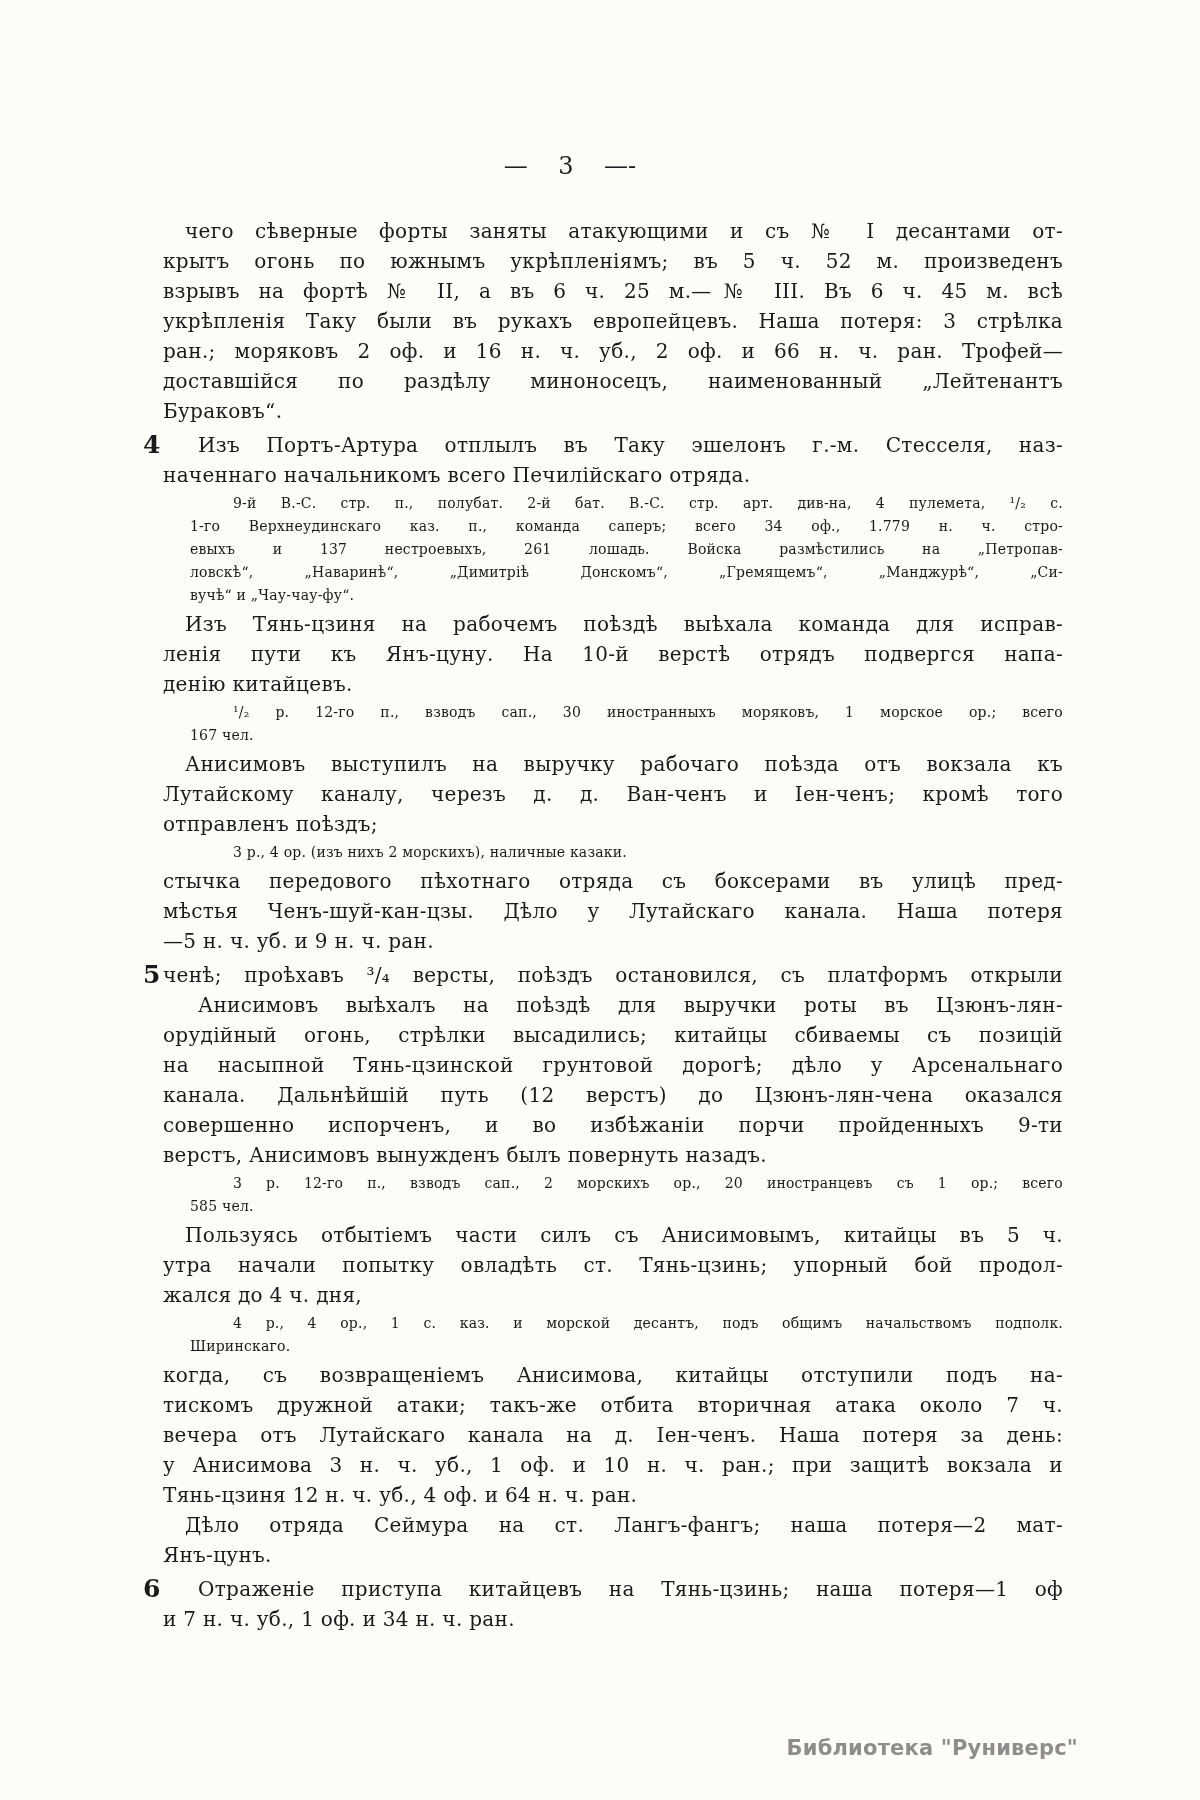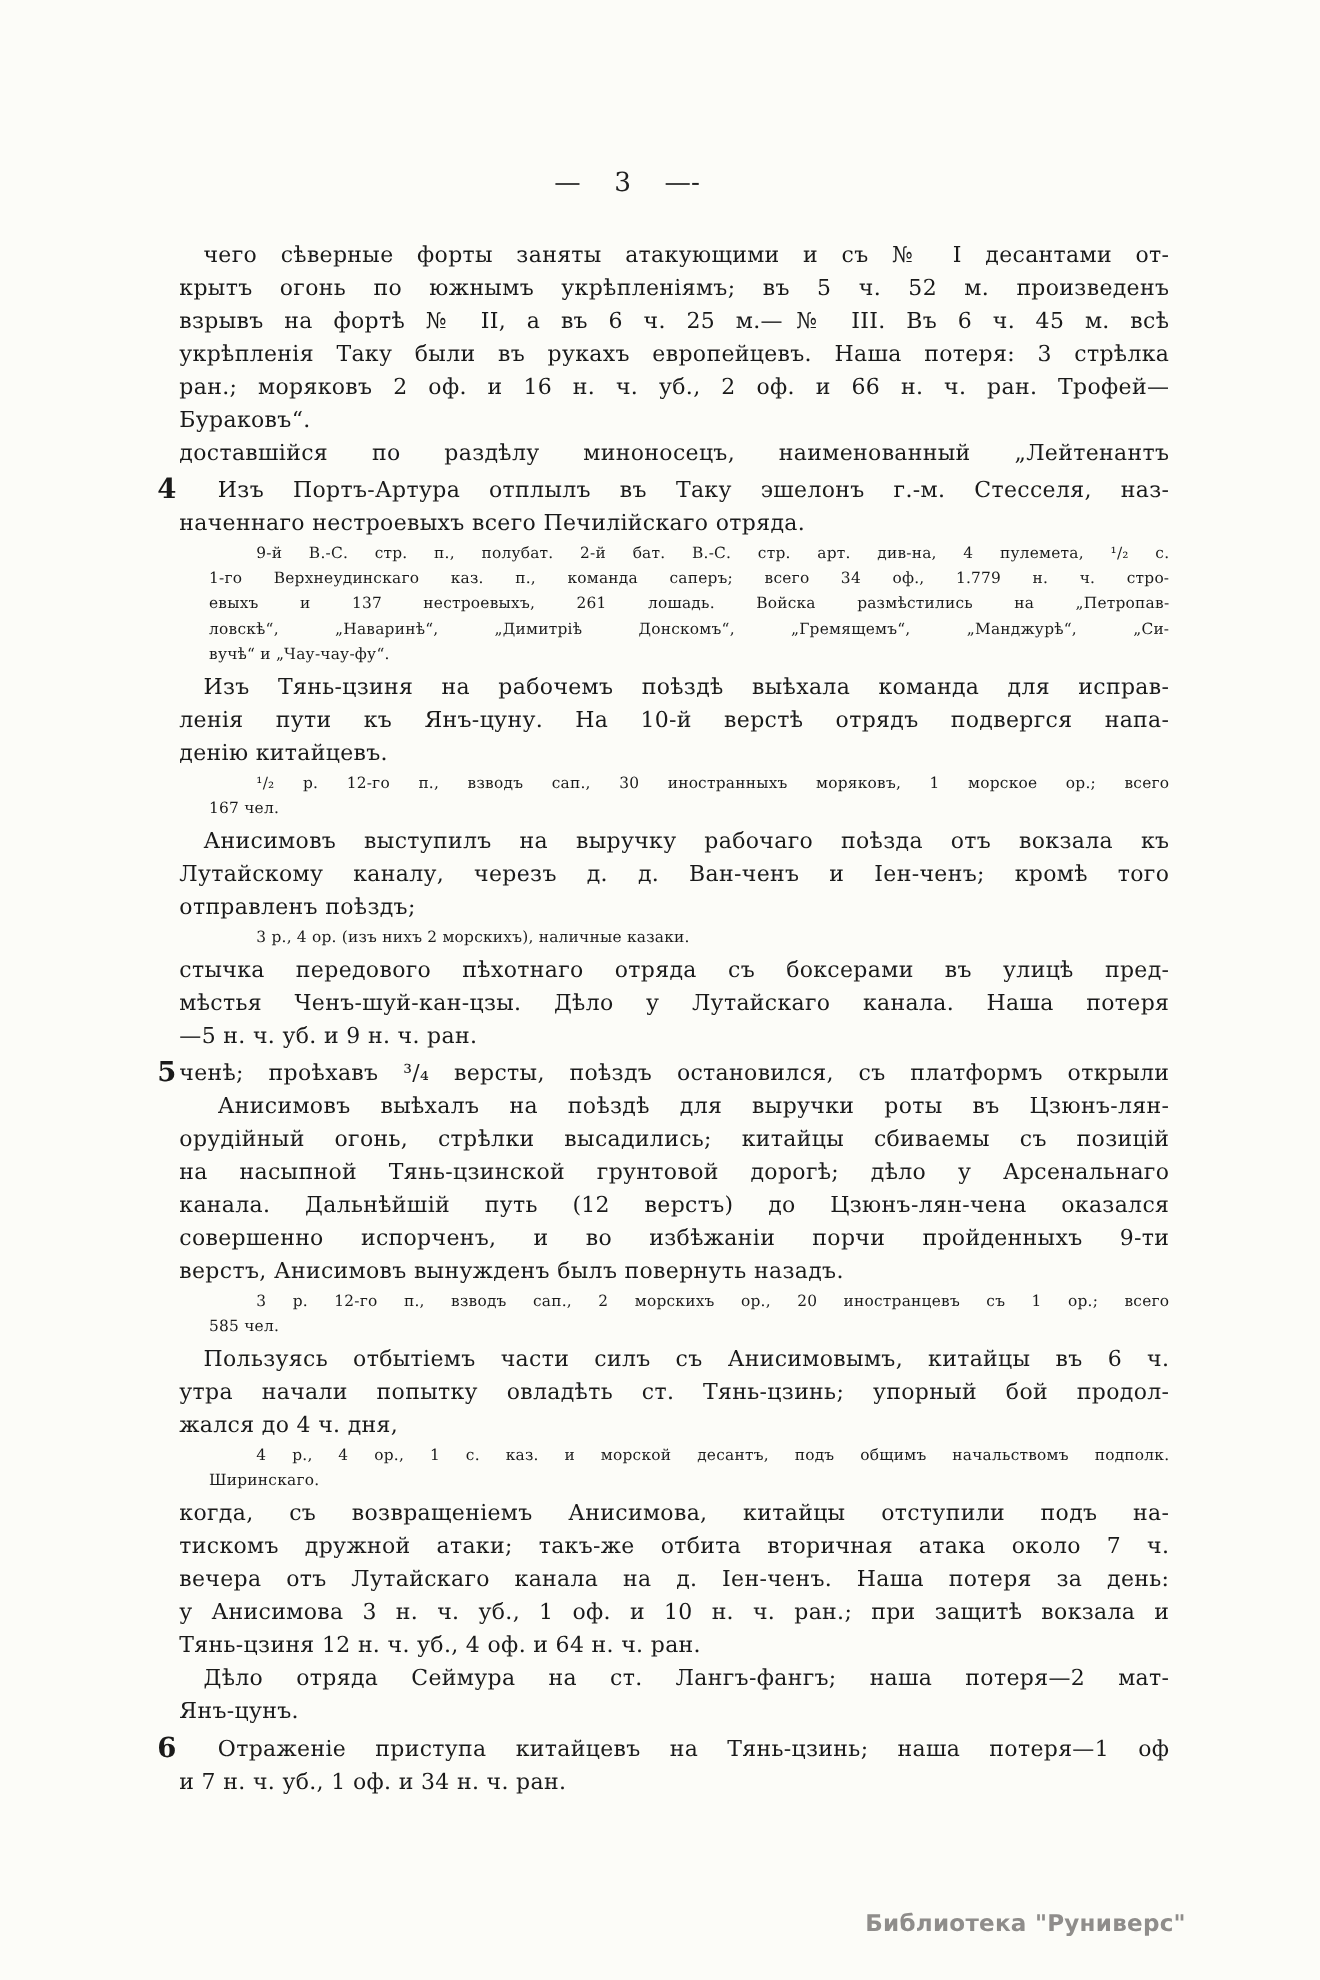--- a/index.html
+++ b/index.html
@@ -67,27 +67,27 @@
 
 <div class="page" style="background: rgb(252, 252, 248); color: rgb(26, 26, 26);">
   <div class="pageno">—    3    —-</div>
   <div class="content">
       <div class="para indent">
         <div class="line first">чего сѣверные форты заняты атакующими и съ № I десантами от-</div>
         <div class="line">крытъ огонь по южнымъ укрѣпленіямъ; въ 5 ч. 52 м. произведенъ</div>
         <div class="line">взрывъ на фортѣ № II, а въ 6 ч. 25 м.—№ III. Въ 6 ч. 45 м. всѣ</div>
         <div class="line">укрѣпленія Таку были въ рукахъ европейцевъ. Наша потеря: 3 стрѣлка</div>
         <div class="line">ран.; моряковъ 2 оф. и 16 н. ч. уб., 2 оф. и 66 н. ч. ран. Трофей—</div>
+        <div class="line">доставшійся по раздѣлу миноносецъ, наименованный „Лейтенантъ</div>
         <div class="line last">Бураковъ“.</div>
-        <div class="line">доставшійся по раздѣлу миноносецъ, наименованный „Лейтенантъ</div>
       </div>
       <div class="para numbered">
         <span class="num">4</span>
         <div class="line first">Изъ Портъ-Артура отплылъ въ Таку эшелонъ г.-м. Стесселя, наз-</div>
-        <div class="line last">наченнаго нестроевыхъ всего Печилійскаго отряда.</div>
+        <div class="line last">наченнаго начальникомъ всего Печилійскаго отряда.</div>
       </div>
       <div class="para small">
         <div class="line first">9-й В.-С. стр. п., полубат. 2-й бат. В.-С. стр. арт. див-на, 4 пулемета, ¹/₂ с.</div>
         <div class="line">1-го Верхнеудинскаго каз. п., команда саперъ; всего 34 оф., 1.779 н. ч. стро-</div>
         <div class="line">евыхъ и 137 нестроевыхъ, 261 лошадь. Войска размѣстились на „Петропав-</div>
         <div class="line">ловскѣ“, „Наваринѣ“, „Димитріѣ Донскомъ“, „Гремящемъ“, „Манджурѣ“, „Си-</div>
         <div class="line last">вучѣ“ и „Чау-чау-фу“.</div>
       </div>
       <div class="para indent">
         <div class="line first">Изъ Тянь-цзиня на рабочемъ поѣздѣ выѣхала команда для исправ-</div>
@@ -119,21 +119,21 @@
         <div class="line">на насыпной Тянь-цзинской грунтовой дорогѣ; дѣло у Арсенальнаго</div>
         <div class="line">канала. Дальнѣйшій путь (12 верстъ) до Цзюнъ-лян-чена оказался</div>
         <div class="line">совершенно испорченъ, и во избѣжаніи порчи пройденныхъ 9-ти</div>
         <div class="line last">верстъ, Анисимовъ вынужденъ былъ повернуть назадъ.</div>
       </div>
       <div class="para small">
         <div class="line first">3 р. 12-го п., взводъ сап., 2 морскихъ ор., 20 иностранцевъ съ 1 ор.; всего</div>
         <div class="line last">585 чел.</div>
       </div>
       <div class="para indent">
-        <div class="line first">Пользуясь отбытіемъ части силъ съ Анисимовымъ, китайцы въ 6 ч.</div>
+        <div class="line first">Пользуясь отбытіемъ части силъ съ Анисимовымъ, китайцы въ 5 ч.</div>
         <div class="line">утра начали попытку овладѣть ст. Тянь-цзинь; упорный бой продол-</div>
         <div class="line last">жался до 4 ч. дня,</div>
       </div>
       <div class="para small">
         <div class="line first">4 р., 4 ор., 1 с. каз. и морской десантъ, подъ общимъ начальствомъ подполк.</div>
         <div class="line last">Ширинскаго.</div>
       </div>
       <div class="para flush">
         <div class="line first">когда, съ возвращеніемъ Анисимова, китайцы отступили подъ на-</div>
         <div class="line">тискомъ дружной атаки; такъ-же отбита вторичная атака около 7 ч.</div>

